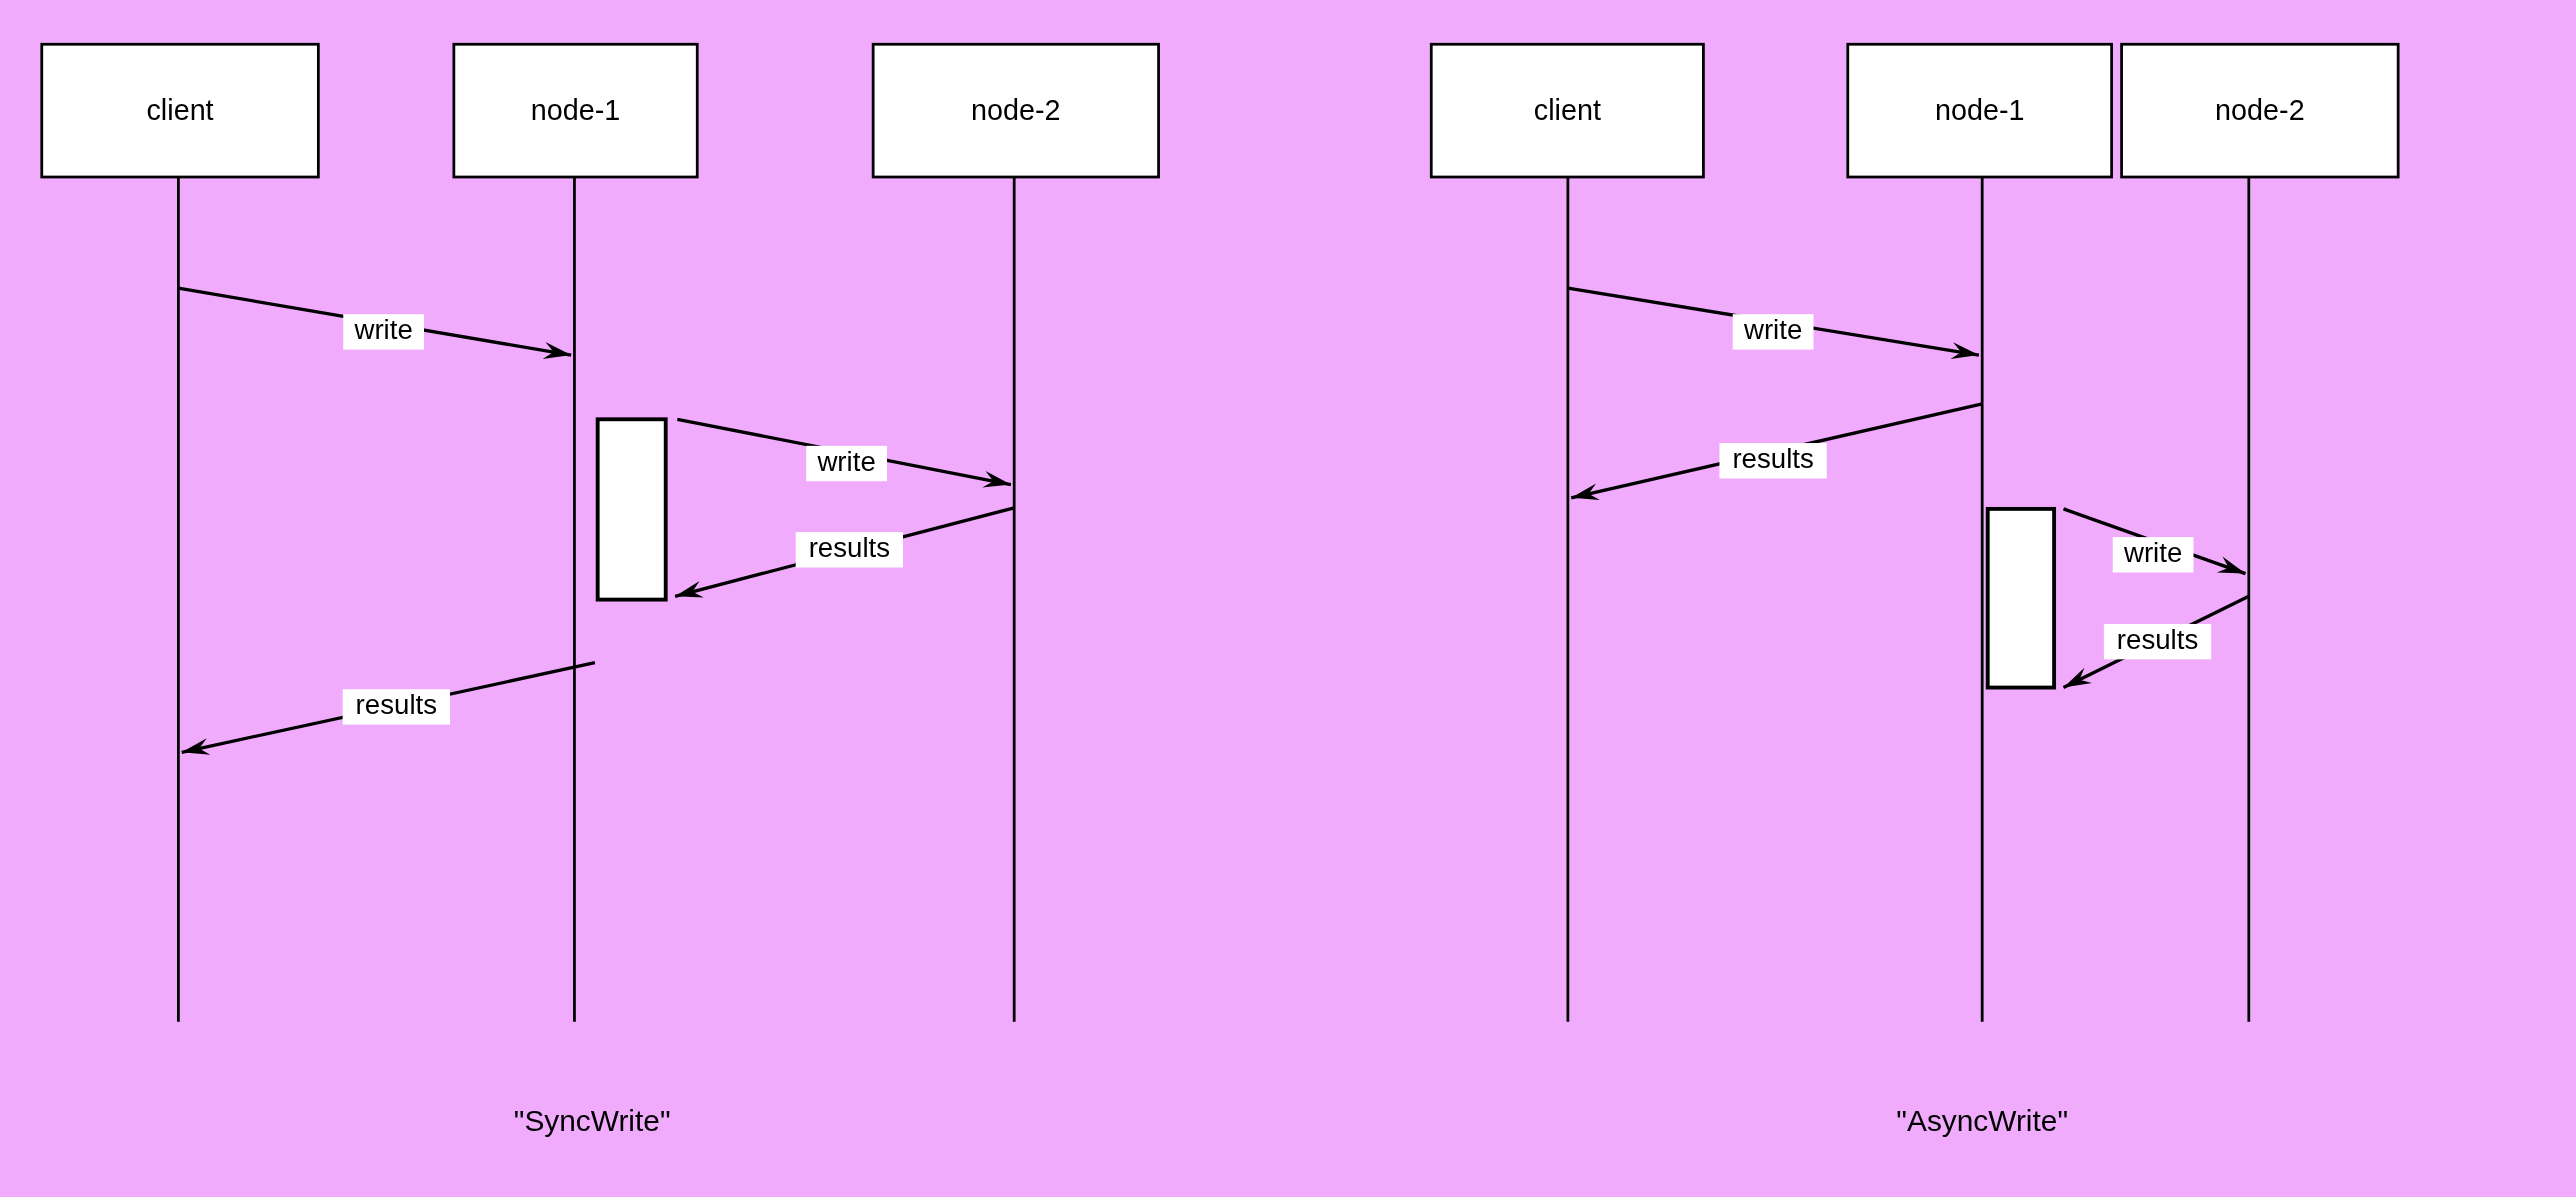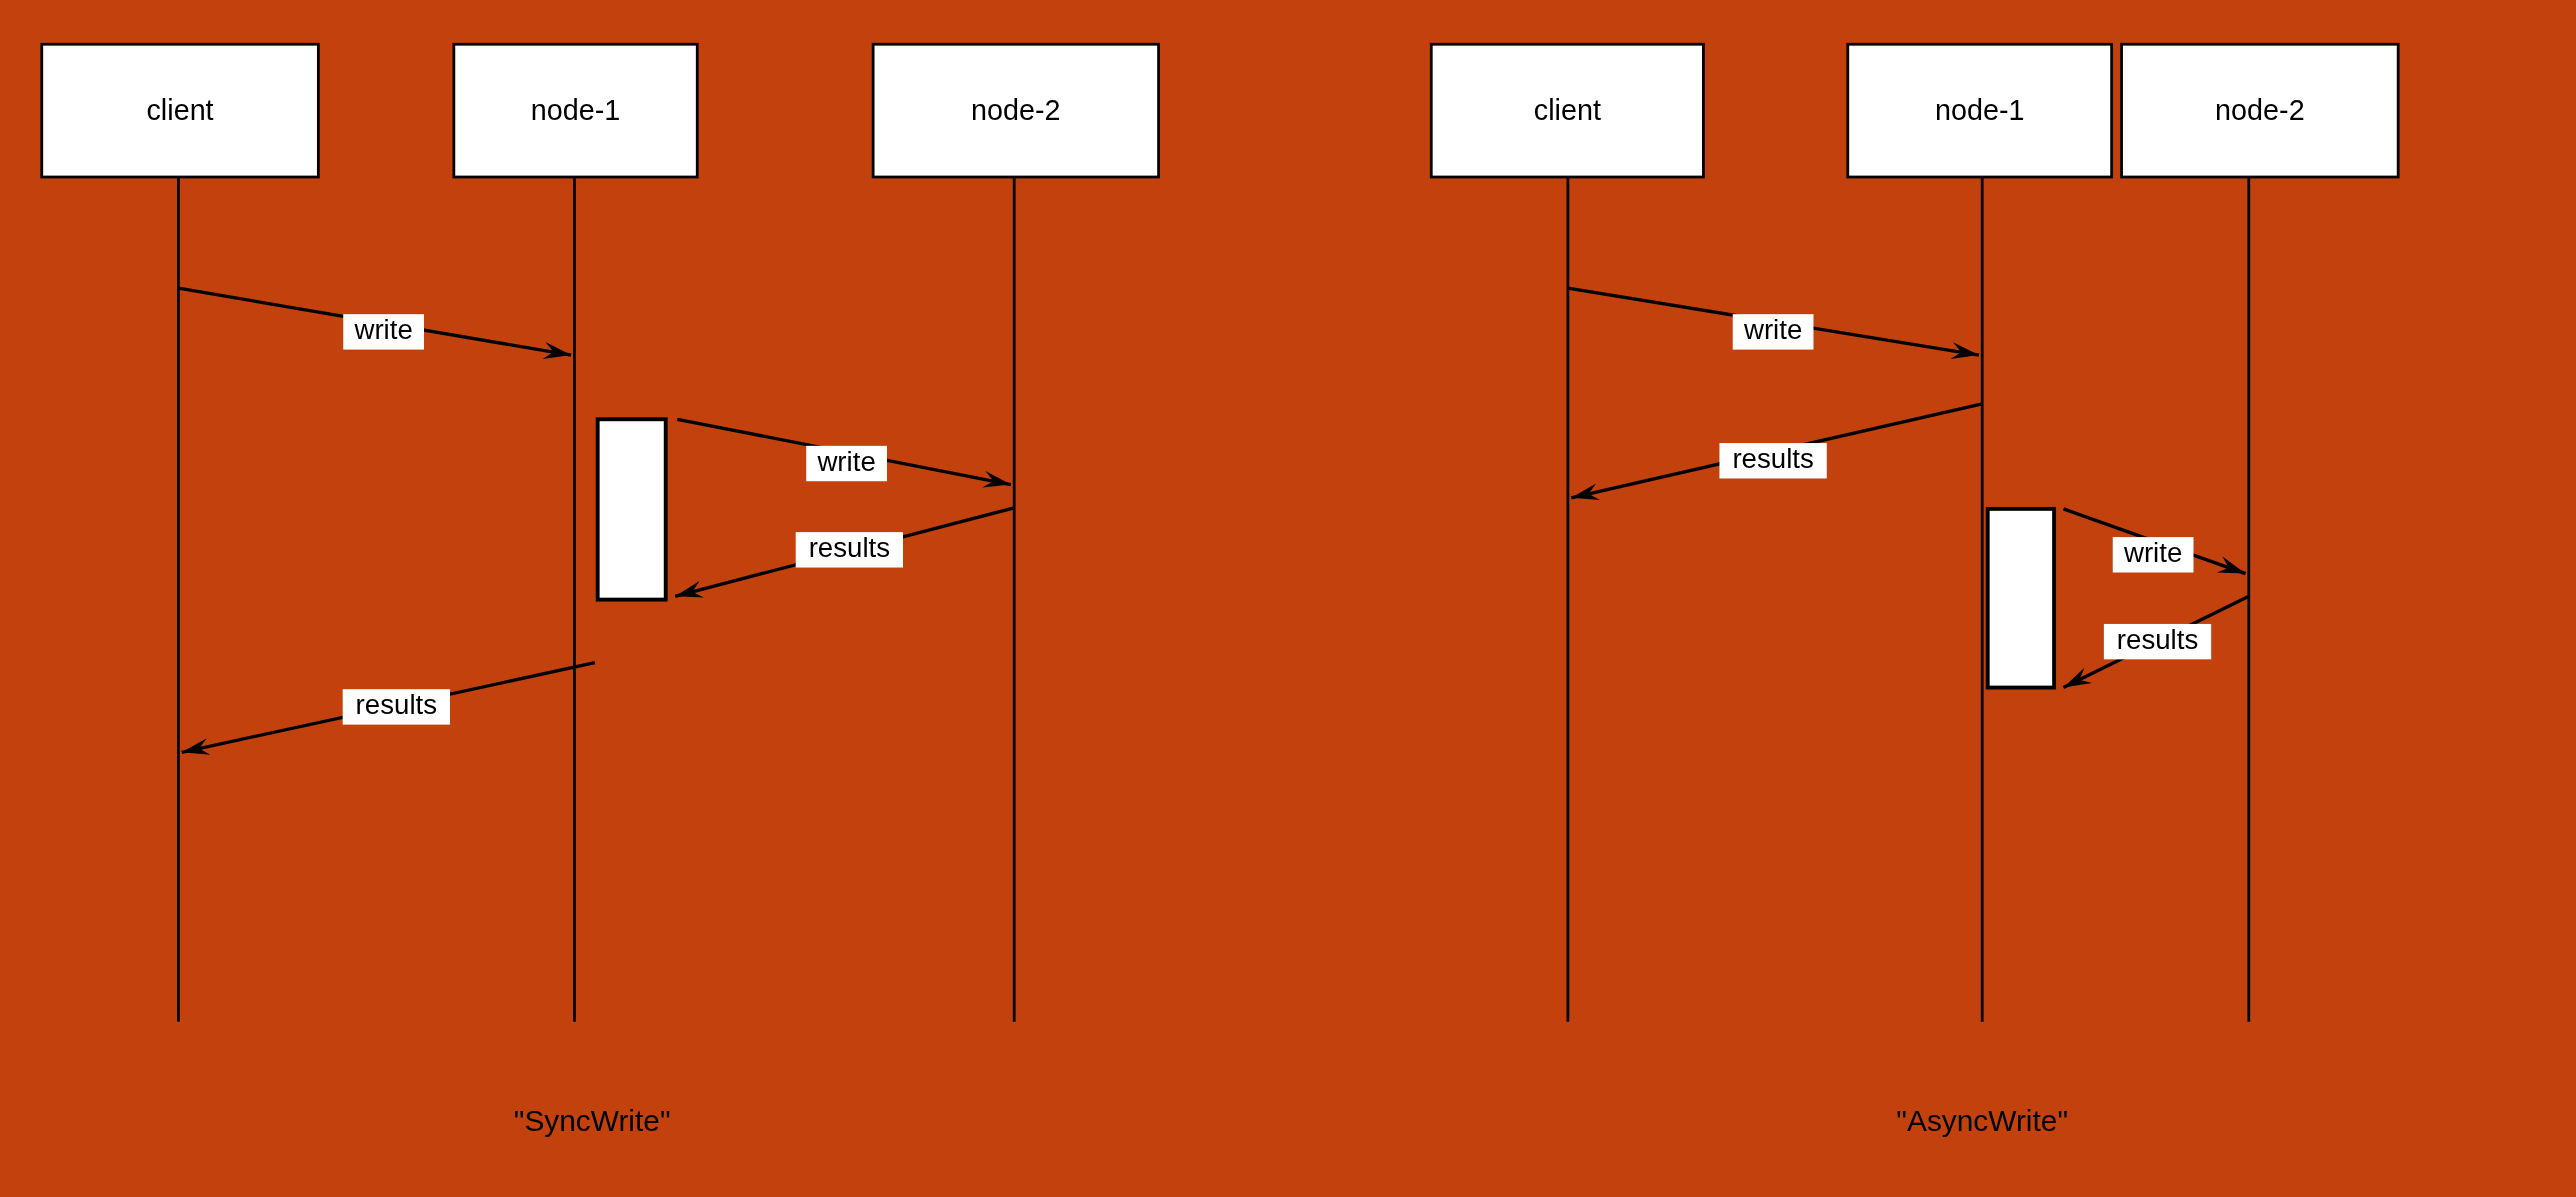--- a/index.html
+++ b/index.html
@@ -9,21 +9,21 @@
     background: #ffffff;
   }
   body {
     font-family: "Liberation Sans", sans-serif;
     color: #000000;
   }
   #page {
     position: relative;
     width: 2576px;
     height: 1197px;
-    background: #c2410c;
+    background: #f0abfc;
     overflow: hidden;
   }
   .diagram-svg {
     position: absolute;
     top: 0;
     left: 0;
     width: 2576px;
     height: 1197px;
   }
   .lifeline-box {

